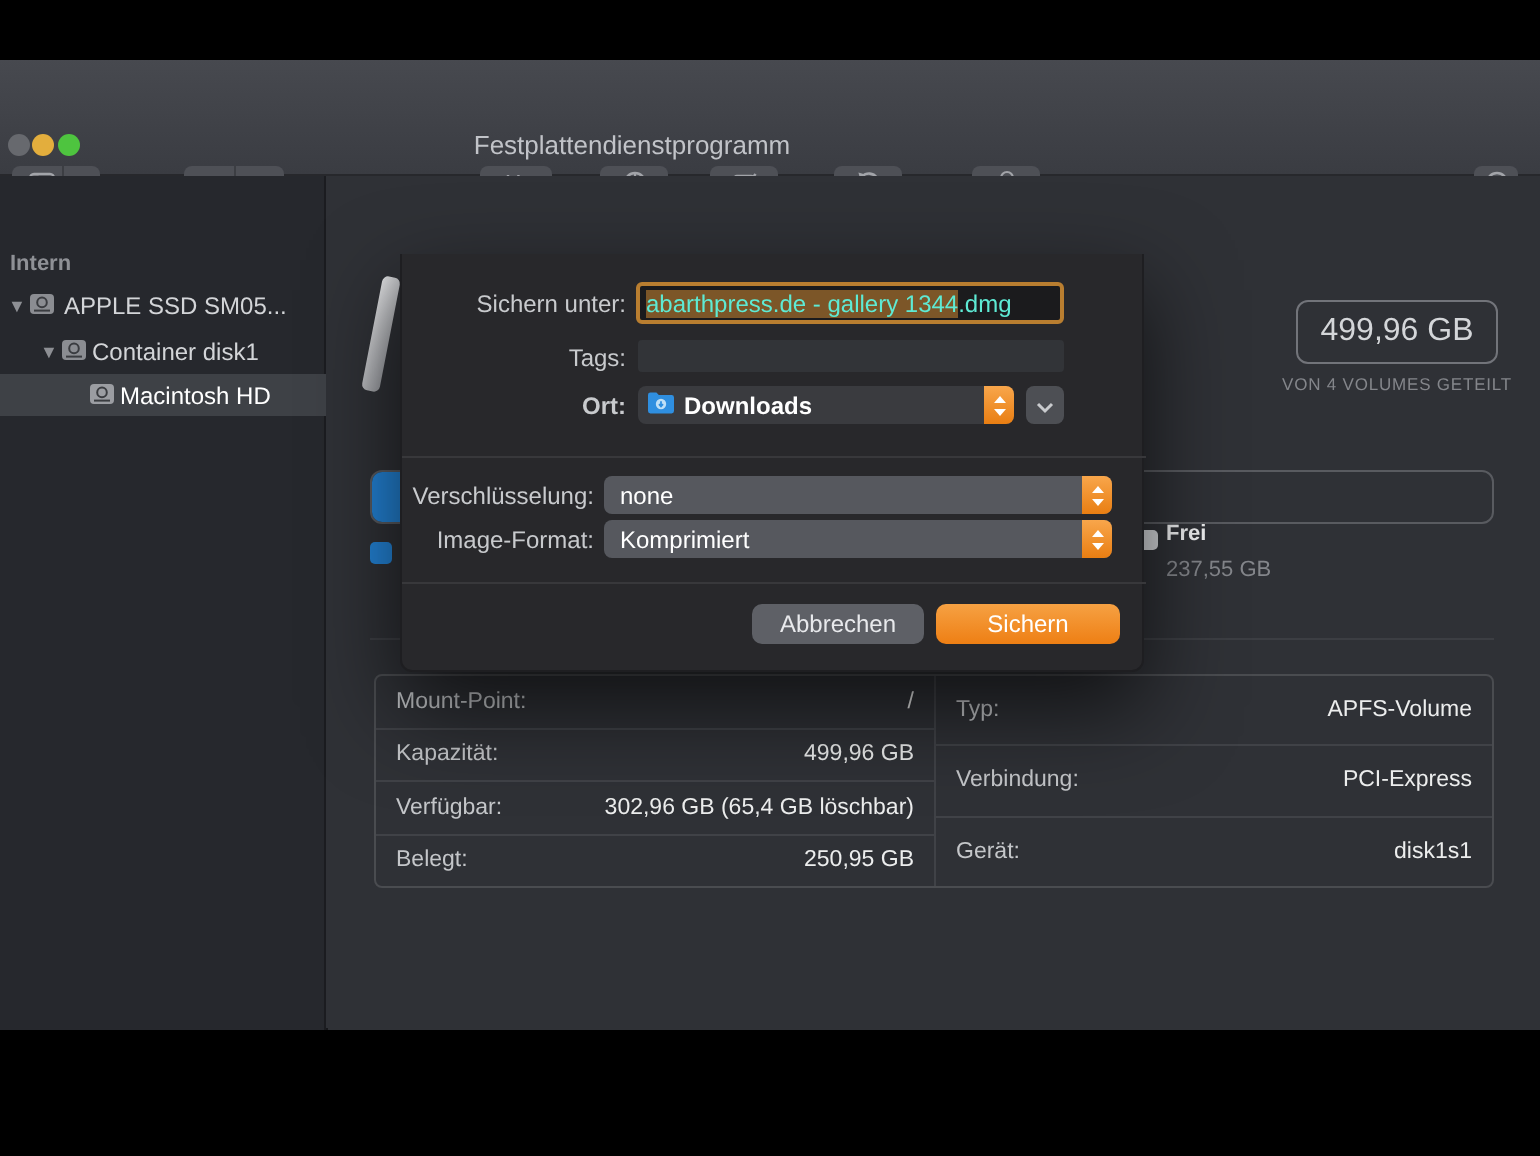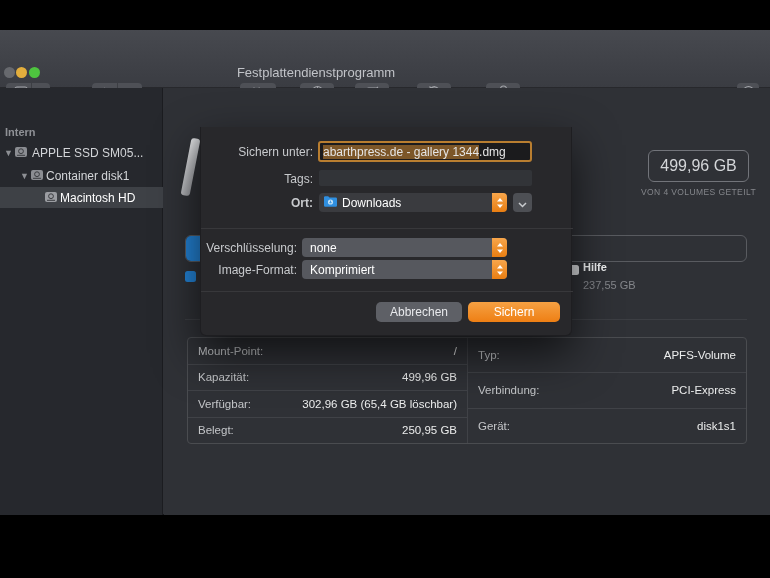--- a/index.html
+++ b/index.html
@@ -61,33 +61,33 @@
   .drow:last-child { border-bottom:none; }
   .dlabel { color:#c4c6c9; }
   .dvalue { color:#eceded; text-align:right; }
 
   
   .sheet { position:absolute; left:200px; top:88px; width:372px; height:209px; background:#28282b;
            border-radius:0 0 6px 6px; border:1px solid #1e1e21; border-top:none;
            box-shadow:0 18px 45px rgba(0,0,0,.65);margin-top:39px; }
   .sh-label { position:absolute; font-size:12px; color:#c8cacd; text-align:right; white-space:nowrap; }
   .name-field { position:absolute; left:117px; top:14px; width:214px; height:21px; background:#1b1b1d;
-                border:2px solid #b97e30; border-radius:3px; font-size:12px; color:#e5e5e5;
+                border:2px solid #b97e30; border-radius:3px; font-size:12px; color:#5eead4;
                 display:flex; align-items:center; padding:0 3px; white-space:nowrap; overflow:hidden; }
   .name-sel { background:#7c5628; }
   .tags-field { position:absolute; left:118px; top:43px; width:213px; height:16px; background:#323438;
                 border:none; border-radius:2px; outline:none; color:#fff; font-size:11px; padding:0 4px; }
   .popup { position:absolute; height:19px; border-radius:4px; display:flex; align-items:center;
            font-size:12px; color:#fff; overflow:hidden; }
   .popup .cap { position:absolute; right:0; top:0; width:15px; height:19px;
                 background:linear-gradient(#f8a64b,#e97e12); display:flex; align-items:center; justify-content:center; }
   .popup-ort { left:118px; top:66px; width:188px; background:#3a3b3f; }
-  .popup-gray { left:101px; width:205px; background:#56585e; }
+  .popup-gray { left:101px; width:254px; background:#56585e; }
   .popup-text { padding-left:8px; }
-  .ort-text { padding-left:4px; }
+  .ort-text { padding-left:4px;font-weight:bold; }
   .disclose-btn { position:absolute; left:312px; top:66px; width:19px; height:19px; background:#4d4f54;
                   border-radius:4px; display:flex; align-items:center; justify-content:center; }
   .sheet-div { position:absolute; left:0; width:372px; height:1px; background:#38383b; }
   .btn { position:absolute; top:175px; height:20px; border-radius:5px; font-size:12px;
          display:flex; align-items:center; justify-content:center; }
   .btn-cancel { left:175px; width:86px; background:#5e6066; color:#e8e9ec; }
   .btn-save { left:267px; width:92px; background:linear-gradient(#f6a143,#ee7f14); color:#fff; }
   .folder-ic { margin-left:4px; }
 </style>
 </head>
@@ -235,21 +235,21 @@
 
       <div class="size-box">499,96 GB</div>
       <div class="size-caption">VON 4 VOLUMES GETEILT</div>
 
       <div class="usage-bar">
         <div class="bar-used"></div>
       </div>
 
       <span class="legend-chip chip-used"></span>
       <span class="legend-chip chip-free"></span>
-      <div class="legend-free-label">Hilfe</div>
+      <div class="legend-free-label">Frei</div>
       <div class="legend-free-value">237,55 GB</div>
 
       <div class="main-hr"></div>
 
       <div class="details">
         <div class="dcol">
           <div class="drow">
             <span class="dlabel">Mount-Point:</span>
             <span class="dvalue">/</span>
           </div>

